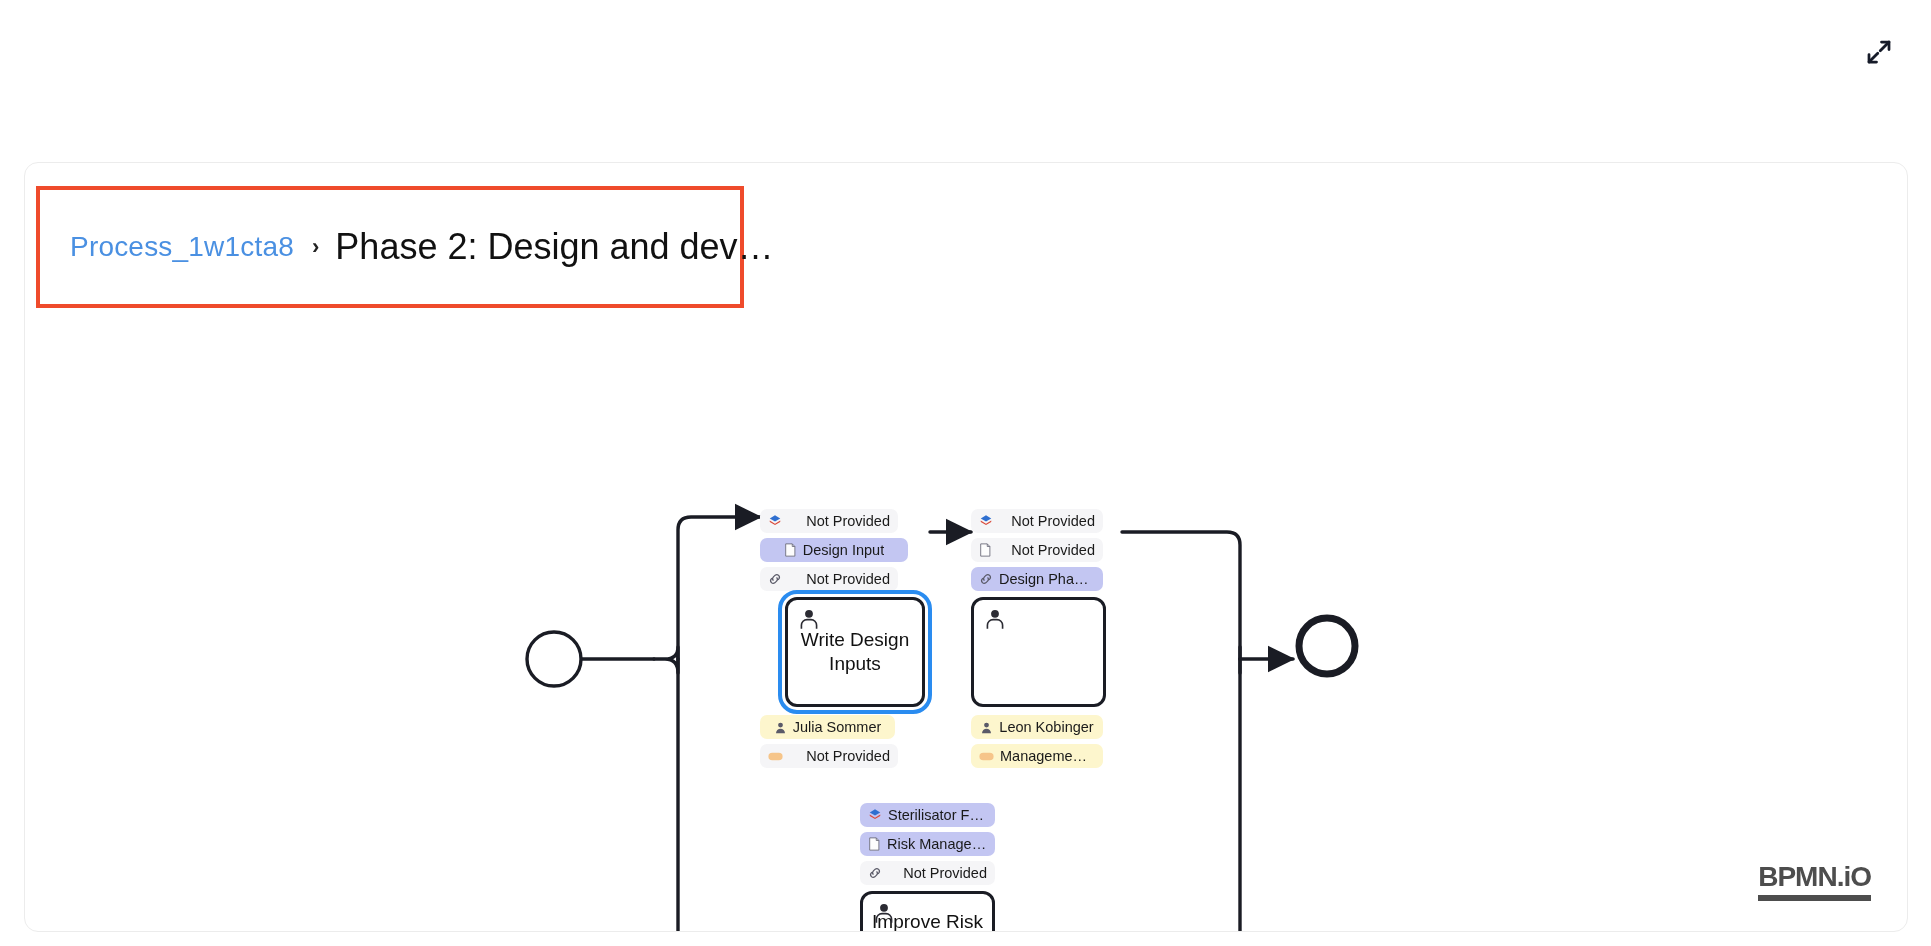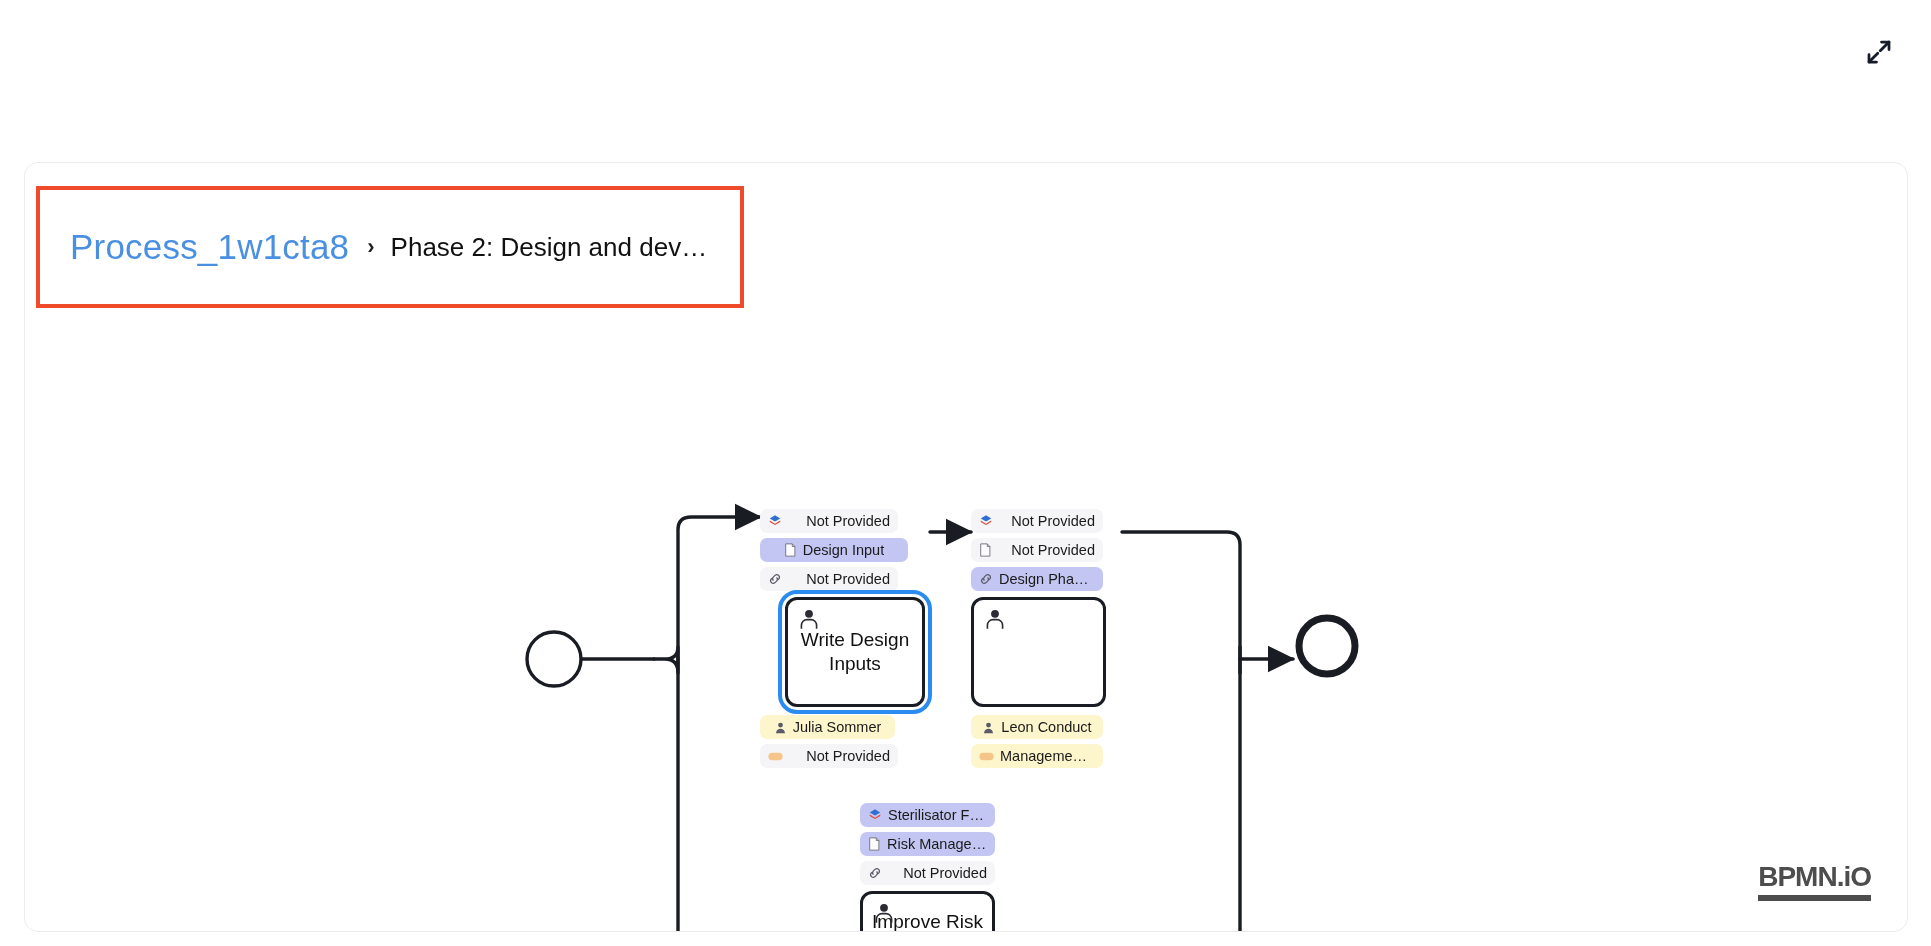--- a/index.html
+++ b/index.html
@@ -38,29 +38,29 @@
   .breadcrumb-wrap {
     position: absolute; left: 36px; top: 186px;
     width: 708px; height: 122px;
     border: 4px solid #ef4b2b;
     background: #ffffff;
     display: flex; align-items: center;
     padding-left: 30px;
     z-index: 6;
   }
   .crumb-link {
-    color: #4a90e2; font-size: 35px; letter-spacing: .2px;
+    color: #4a90e2; font-size: 28px; letter-spacing: .2px;
     cursor: pointer; white-space: nowrap;
   }
   .crumb-sep {
     color: #222; font-size: 22px; margin: 0 16px 0 18px;
     font-weight: 600;
   }
   .crumb-current {
-    color: #111; font-size: 26px; white-space: nowrap;
+    color: #111; font-size: 36px; white-space: nowrap;
   }
 
   
   .flow-svg { position: absolute; left: 0; top: 0; width: 1884px; height: 770px; }
 
   
   .task {
     position: absolute;
     background: #ffffff;
     border: 3px solid #1a1c24;
@@ -258,21 +258,21 @@
       </span>
     </div>
 
     <div class="badge yellow" style="left:946px; top:552px; width:132px;">
       <span class="bico">
         <svg width="13" height="13" viewBox="0 0 16 16">
           <circle cx="8" cy="5" r="3" fill="#5a5a68"></circle>
           <path d="M2.5 15 a5.5 5.5 0 0 1 11 0 z" fill="#5a5a68"></path>
         </svg>
       </span>
-      <span class="btxt">Leon Conduct</span>
+      <span class="btxt">Leon Kobinger</span>
     </div>
     <div class="badge yellow" style="left:946px; top:581px; width:132px;">
       <span class="bico">
         <svg width="15" height="11" viewBox="0 0 18 12">
           <rect x="0.5" y="1.5" width="17" height="9" rx="4.5" fill="#f6c58a"></rect>
         </svg>
       </span>
       <span class="btxt">ManagementRepres…</span>
     </div>
 

